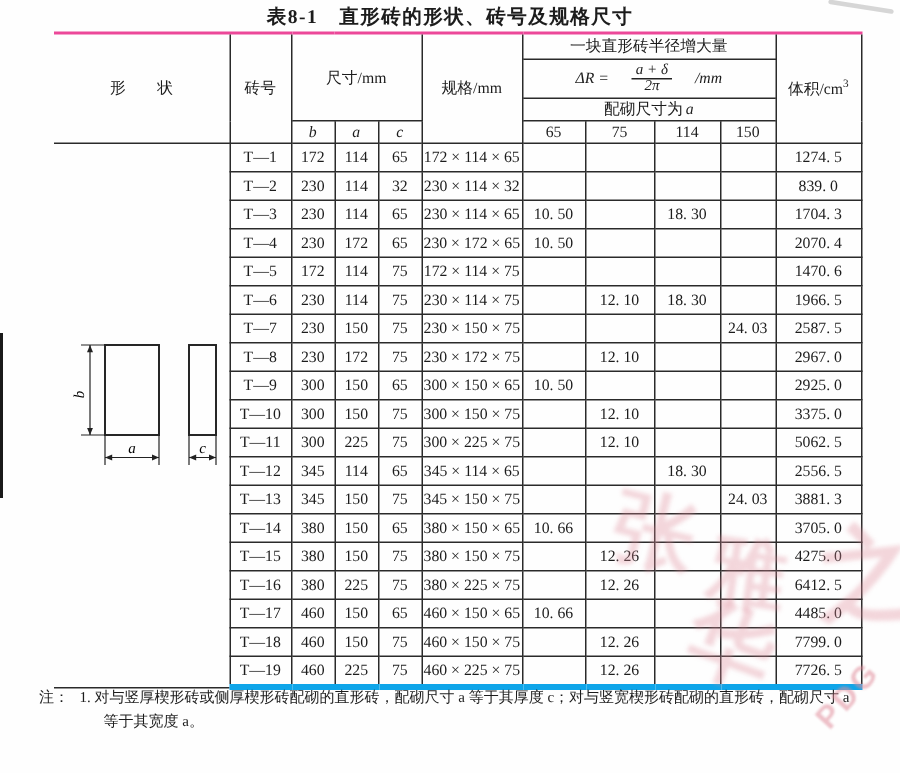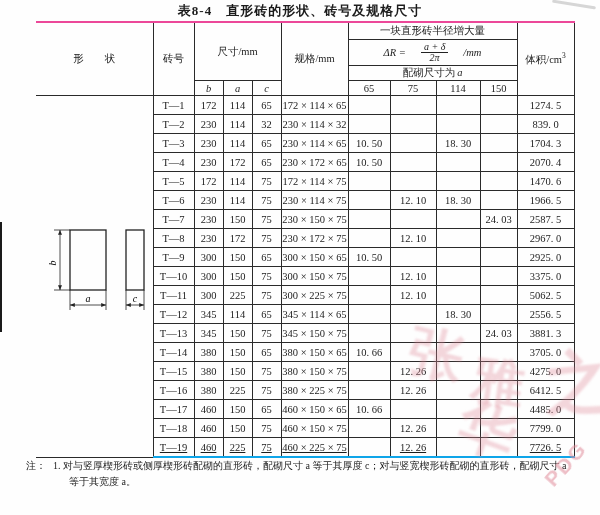--- a/index.html
+++ b/index.html
@@ -20,21 +20,21 @@
     border:1px solid #2a2a2a;
     font-size:10.5px;font-weight:normal;
     text-align:center;vertical-align:middle;
     padding:0;overflow:hidden;white-space:nowrap;
   }
   thead tr.h1 th{height:16px;border-top:2px solid #ec4899;}
   thead tr.h2 th{height:25px;}
   thead tr.h3 th{height:12px;text-align:center;}
   thead tr.h4 th{height:14px;}
   tbody td{height:18px;}
-  tbody tr:last-child td{border-bottom:2px solid #0ea5e9;text-decoration:underline;}
+  tbody tr:last-child td{border-bottom:4px solid #0ea5e9;}
   th.no-left,td.no-left{border-left:none;}
   .shape-cell{vertical-align:top;background:transparent;}
   .dimvar{font-style:italic;font-family:"Liberation Serif",serif;}
   .formula{display:flex;align-items:center;justify-content:center;gap:15px;
     font-style:italic;font-size:10.5px;}
   .frac{display:inline-block;text-align:center;line-height:1.05;font-size:10px;}
   .frac .num{display:block;border-bottom:1px solid #222;padding:0 3px;}
   .frac .den{display:block;}
   sup{font-size:7.5px;}
   .laying .dimvar{margin-left:2px;}
@@ -60,21 +60,21 @@
     color:rgba(224,138,153,0.55);filter:blur(0.6px);
     font-family:"Liberation Sans",sans-serif;pointer-events:none;
   }
   .edge-line{position:absolute;left:0;top:222px;width:2px;height:110px;background:#1a1a1a;}
   .corner-smudge{position:absolute;left:552px;top:3px;width:44px;height:3px;
     background:rgba(140,140,140,0.35);transform:rotate(9deg);border-radius:2px;}
 </style>
 </head>
 <body>
 
-<div class="title">表8-4　直形砖的形状、砖号及规格尺寸</div>
+<div class="title">表8-1　直形砖的形状、砖号及规格尺寸</div>
 
 <div class="tbl-wrap">
   <table>
     <colgroup>
       <col style="width:117px">
         <col style="width:41px">
       <col style="width:29px">
         <col style="width:29px">
         <col style="width:29px">
       <col style="width:67px">

